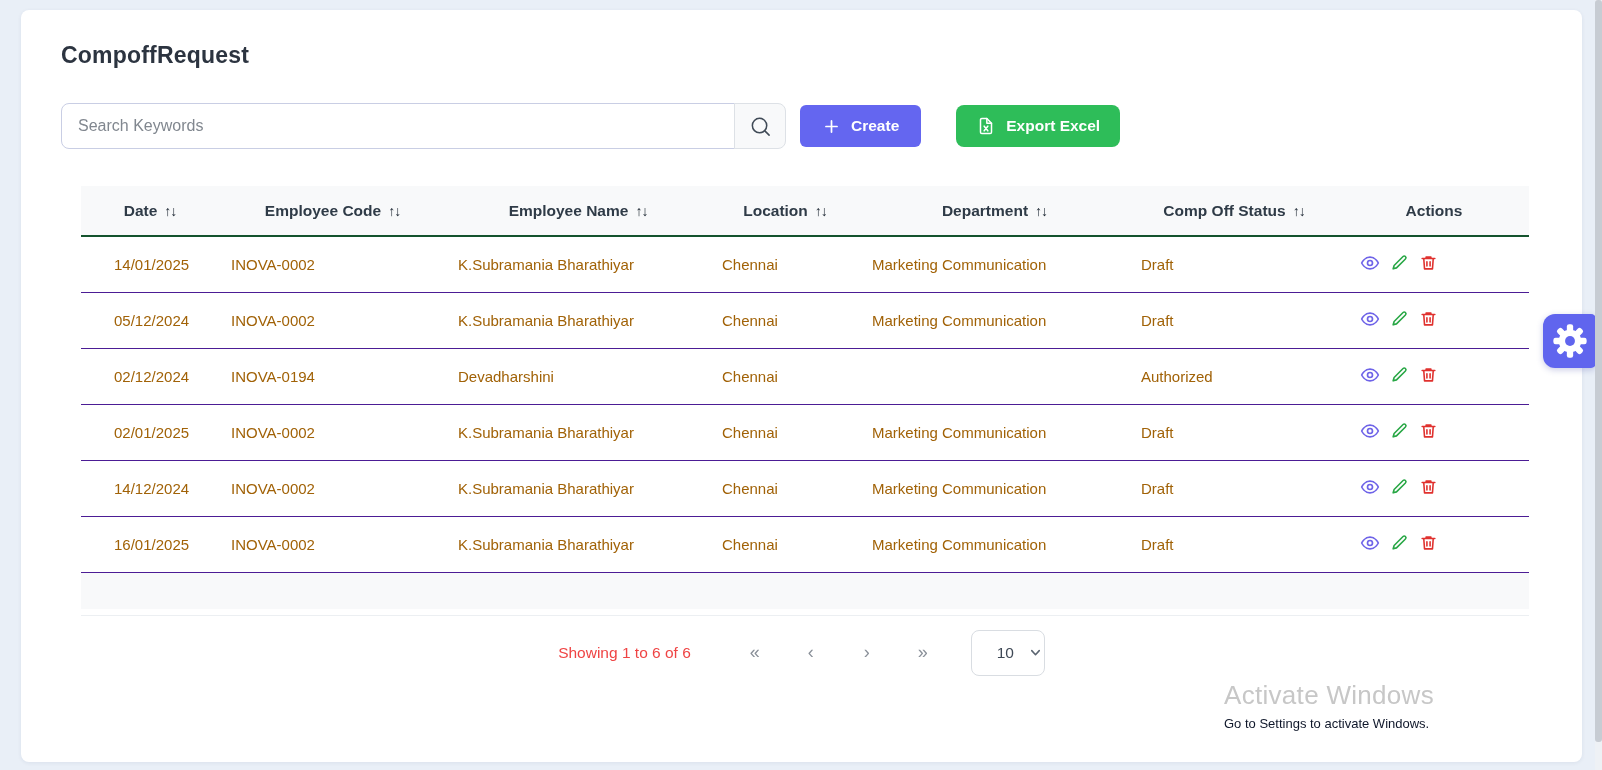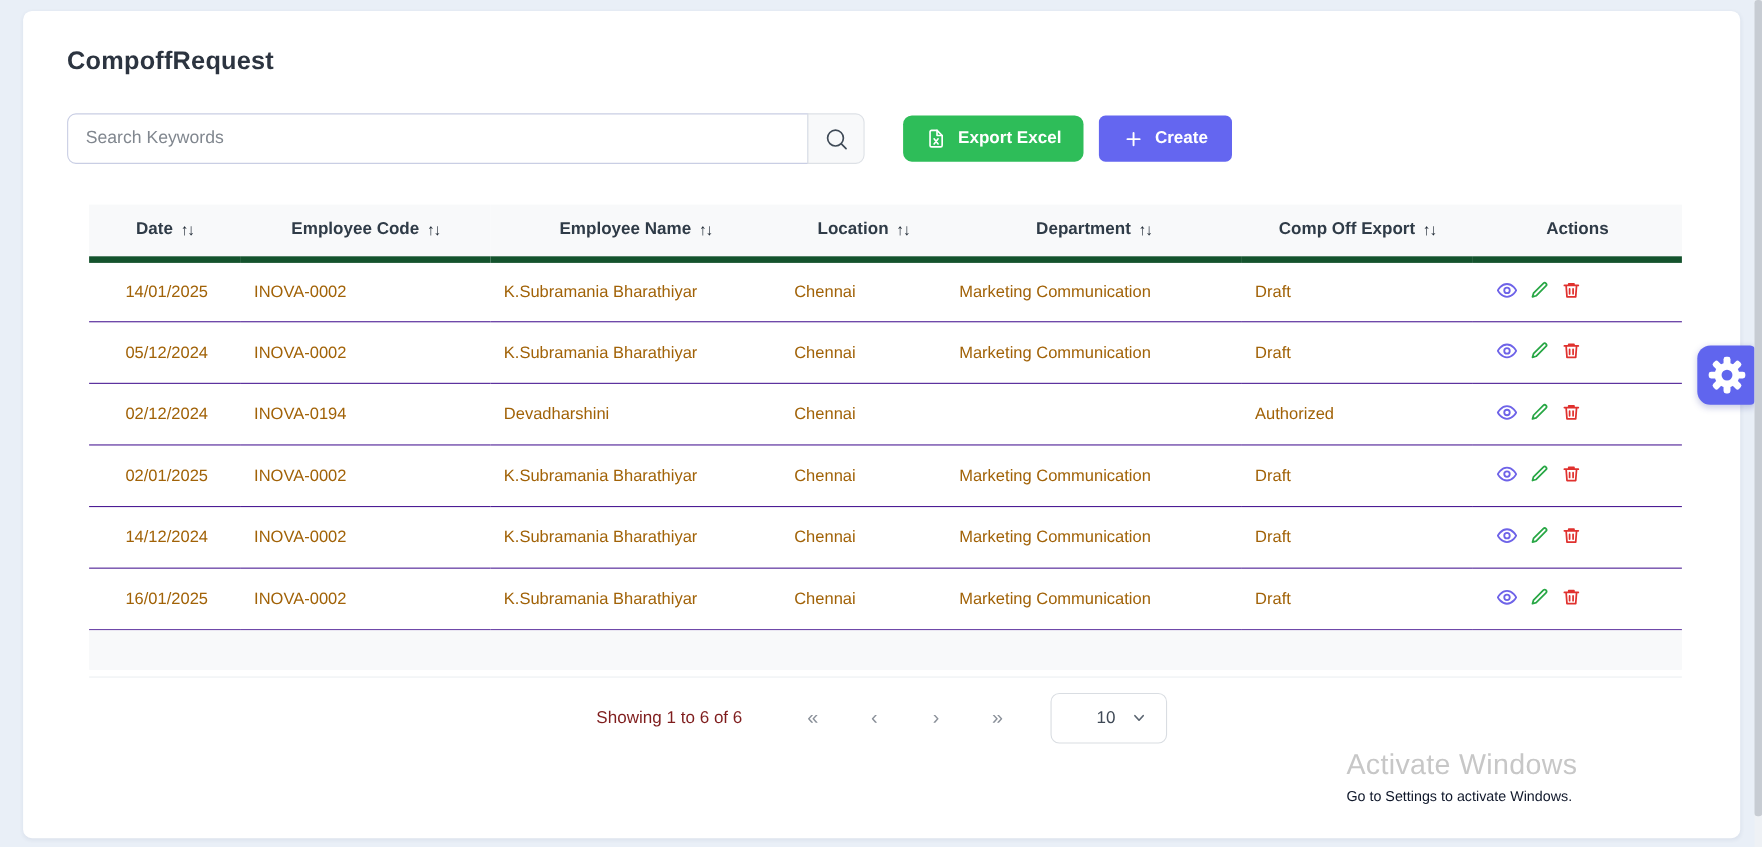--- a/index.html
+++ b/index.html
@@ -36,47 +36,47 @@
     font-size:15.5px; display:flex; align-items:center; gap:10px; cursor:pointer;
     font-family:"Liberation Sans", sans-serif; padding:0 20px;
   }
   .btn .icon { display:flex; align-items:center; }
   .btn-export { background:#2ebd59; margin-left:35px; }
   .btn-create { background:#6466f0; border-radius:6px; margin-left:14px; padding:0 22px; }
 
   table { border-collapse:collapse; table-layout:fixed; width:1448px; margin:37px 0 0 60px; }
   thead th {
     background:#f8f9fa; height:50px; font-size:15.5px; font-weight:bold;
-    color:#2f3b47; text-align:center; border-bottom:6px solid #14532d;
+    color:#2f3b47; text-align:center; border-bottom:2px solid #14532d;
   }
   .th-label { vertical-align:middle; }
   .sort-icon { font-size:14px; margin-left:7px; color:#212b36; letter-spacing:-1px; cursor:pointer; vertical-align:middle; }
   tbody td {
     height:56px; border-bottom:1px solid #4c1d95; font-size:15px; color:#a16207;
     padding-left:12px; text-align:left; background:#fff;
   }
   tbody td:first-child { padding-left:33px; }
   td.actions-cell { text-align:center; padding:0 70px 0 0; }
   .action-btn { background:none; border:none; cursor:pointer; padding:0 5px; vertical-align:middle; }
   .action-view { color:#6e63e8; }
   .action-edit { color:#28a745; }
   .action-delete { color:#e0312e; }
   .footer-strip { width:1448px; height:36px; background:#f8f9fa; margin-left:60px; }
   .footer-divider { width:1448px; height:1px; background:#eceff2; margin:6px 0 0 60px; }
 
   .pagination {
     margin-top:14px; width:1561px; display:flex; align-items:center; justify-content:center;
   }
-  .page-summary { font-size:15.5px; color:#7f1d1d; margin-right:36px; }
+  .page-summary { font-size:15.5px; color:#ef4444; margin-right:36px; }
   .page-nav-btn {
     background:none; border:none; font-size:18px; color:#8a9099; cursor:pointer;
     width:28px; margin:0 14px; font-family:"Liberation Sans", sans-serif;
   }
   .page-size {
-    width:106px; height:46px; border:1px solid #d9dde2; border-radius:8px;
+    width:74px; height:46px; border:1px solid #d9dde2; border-radius:8px;
     display:flex; align-items:center; justify-content:center; gap:14px;
     font-size:15.5px; color:#3f4956; margin-left:20px; background:#fff; cursor:pointer;padding-left:24px;
   }
 
   .gear-fab {
     position:absolute; right:6px; top:314px; width:53px; height:54px;
     background:#6065ee; border:none; border-radius:12px 5px 5px 12px;
     display:flex; align-items:center; justify-content:center; cursor:pointer;
     box-shadow:0 2px 6px rgba(50,60,160,.25);
   }
@@ -102,59 +102,59 @@
       <button class="search-btn">
         <span style="display:flex;">
           <svg width="23" height="23" viewBox="0 0 24 24" fill="none" stroke="#3f4a56" stroke-width="1.6" stroke-linecap="round">
             <circle cx="11" cy="11" r="7.5"></circle>
             <path d="M16.8 16.8L21 21"></path>
           </svg>
         </span>
       </button>
     </div>
 
+    <button class="btn btn-create">
+      <span class="icon">
+        <svg width="19" height="19" viewBox="0 0 24 24" fill="none" stroke="#ffffff" stroke-width="2.2" stroke-linecap="round">
+          <path d="M12 5v14M5 12h14"></path>
+        </svg>
+      </span>
+      <span>Create</span>
+    </button>
+
     <button class="btn btn-export">
       <span class="icon">
         <svg width="20" height="20" viewBox="0 0 24 24" fill="none" stroke="#ffffff" stroke-width="1.8" stroke-linecap="round" stroke-linejoin="round">
           <path d="M13 3H7a1.6 1.6 0 0 0-1.6 1.6v14.8A1.6 1.6 0 0 0 7 21h10a1.6 1.6 0 0 0 1.6-1.6V8.6z"></path>
           <path d="M13 3v5.6h5.6"></path>
           <path d="M9.8 12.2l4.4 5.6M14.2 12.2l-4.4 5.6"></path>
         </svg>
       </span>
       <span>Export Excel</span>
-    </button>
-
-    <button class="btn btn-create">
-      <span class="icon">
-        <svg width="19" height="19" viewBox="0 0 24 24" fill="none" stroke="#ffffff" stroke-width="2.2" stroke-linecap="round">
-          <path d="M12 5v14M5 12h14"></path>
-        </svg>
-      </span>
-      <span>Create</span>
     </button>
   </div>
 
   <table>
     <colgroup>
       <col style="width:138px">
         <col style="width:227px">
         <col style="width:264px">
       <col style="width:150px">
         <col style="width:269px">
         <col style="width:210px">
         <col style="width:190px">
     </colgroup>
     <thead>
         <tr id="thead-row">
           <th><span class="th-label">Date</span><span class="sort-icon">↑↓</span></th>
           <th><span class="th-label">Employee Code</span><span class="sort-icon">↑↓</span></th>
           <th><span class="th-label">Employee Name</span><span class="sort-icon">↑↓</span></th>
           <th><span class="th-label">Location</span><span class="sort-icon">↑↓</span></th>
           <th><span class="th-label">Department</span><span class="sort-icon">↑↓</span></th>
-          <th><span class="th-label">Comp Off Export</span><span class="sort-icon">↑↓</span></th>
+          <th><span class="th-label">Comp Off Status</span><span class="sort-icon">↑↓</span></th>
           <th><span class="th-label">Actions</span></th>
         </tr>
       </thead>
     <tbody id="tbody">
         <tr>
           <td><span>14/01/2025</span></td>
           <td><span>INOVA-0002</span></td>
           <td><span>K.Subramania Bharathiyar</span></td>
           <td><span>Chennai</span></td>
           <td><span>Marketing Communication</span></td>

